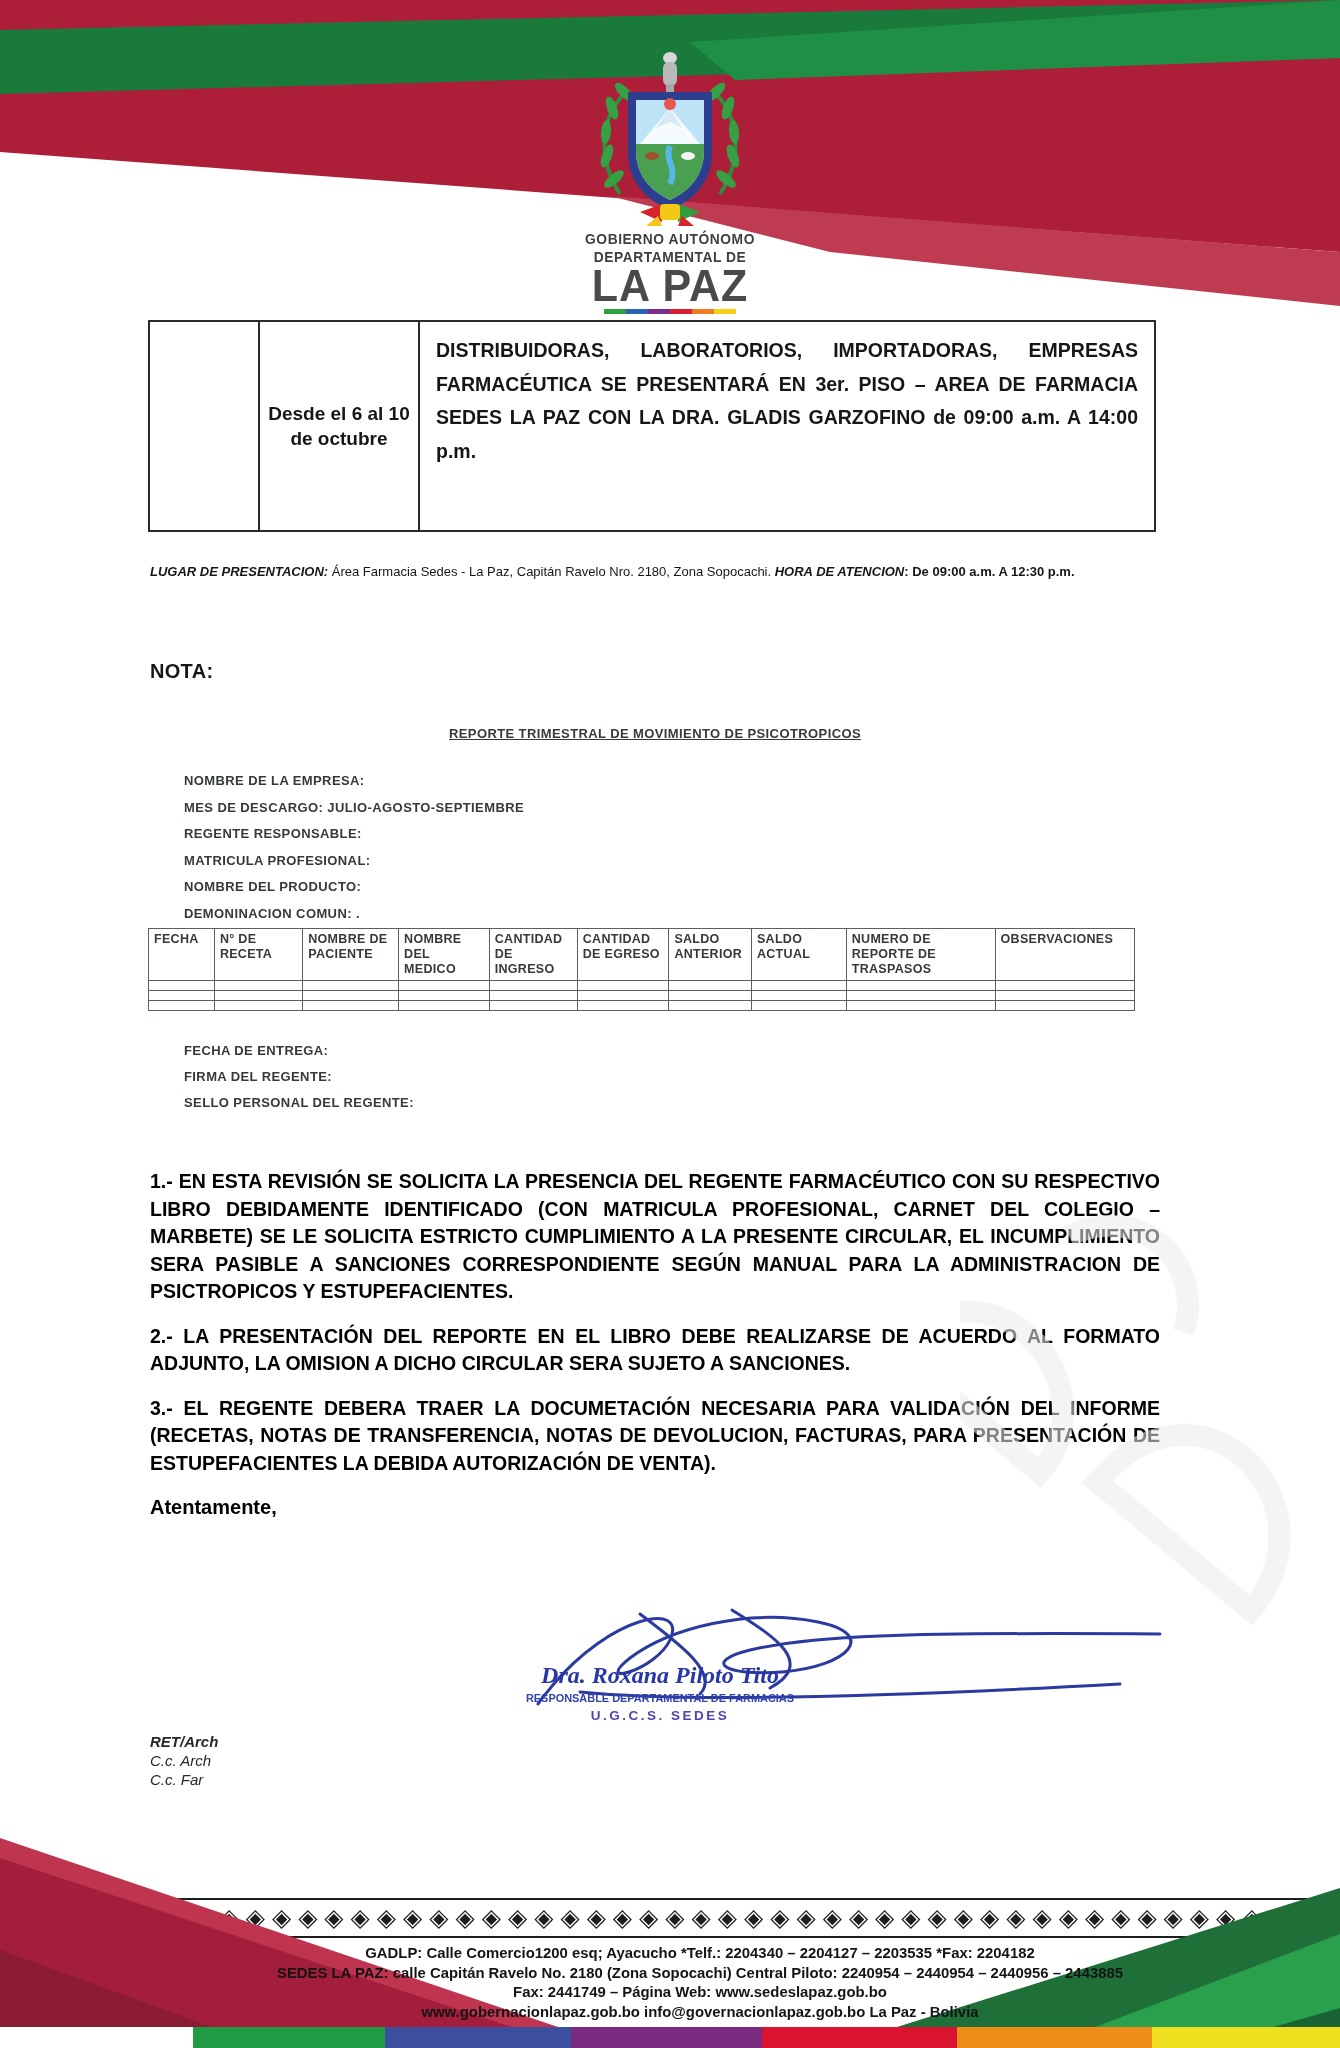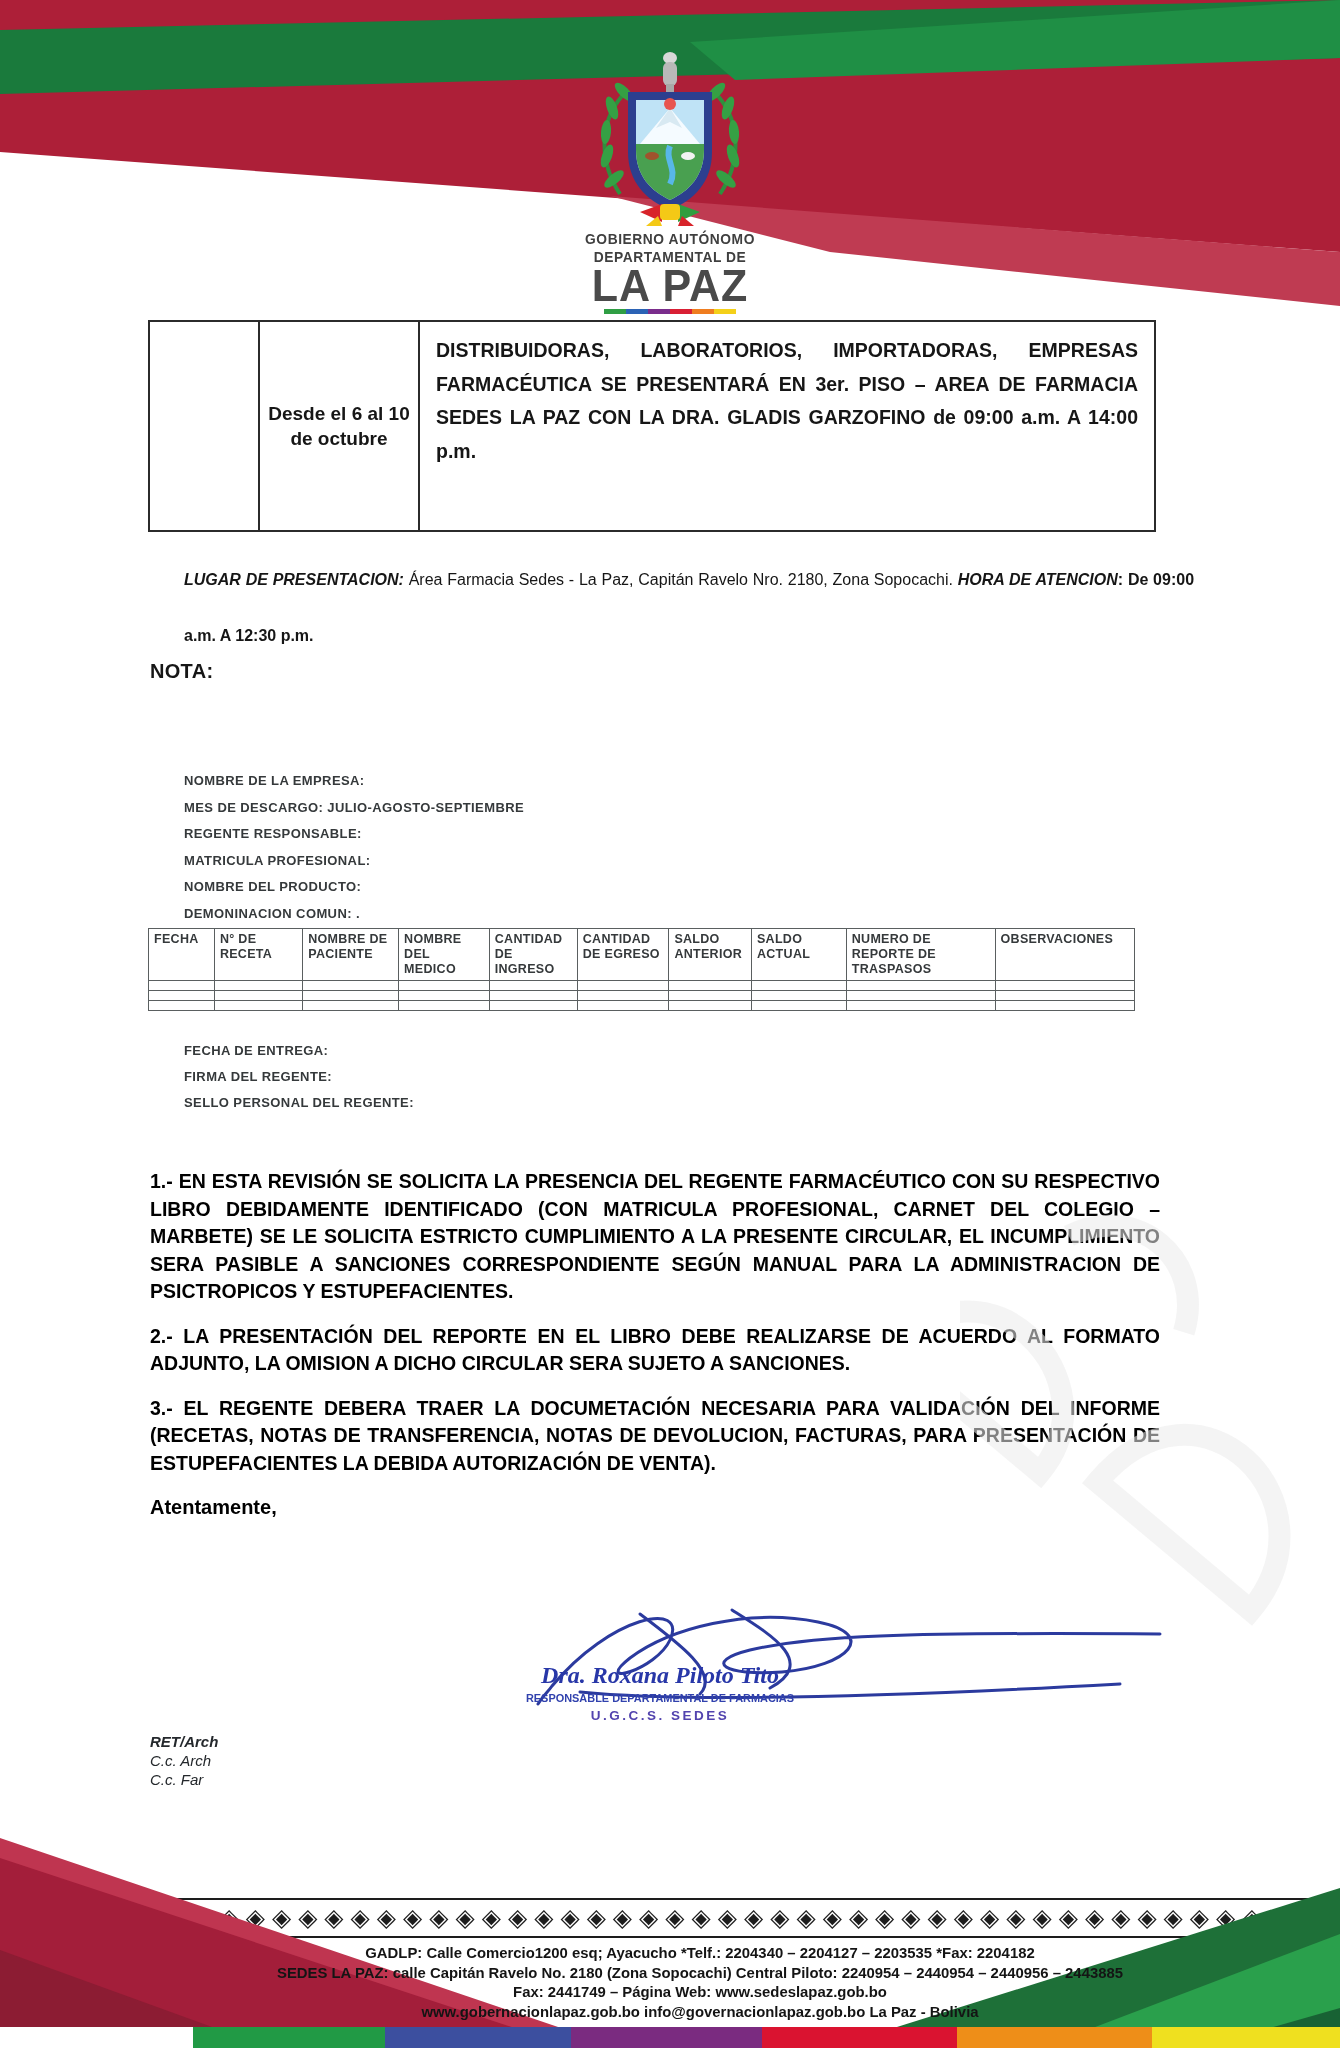--- a/index.html
+++ b/index.html
@@ -30,22 +30,22 @@
   .sched { top:320px; left:148px; width:1008px; height:212px; border:2px solid #2b2b2b;
            display:grid; grid-template-columns:110px 160px 1fr; }
   .sched .c { border-right:2px solid #2b2b2b; }
   .sched .c:last-child { border-right:none; }
   .sched .c2 { display:flex; align-items:center; justify-content:center; text-align:center;
                font-weight:bold; font-size:19px; line-height:25px; }
   .sched .c3 { padding:12px 16px 8px 16px; font-weight:bold; font-size:19.5px;
                line-height:33.5px; text-align:justify; }
 
   
-  .lugar { top:552px; left:150px; width:1010px; font-size:16px; line-height:56px;
-           text-align:justify;margin-left:34px; }
+  .lugar { top:552px; left:150px; width:1010px; font-size:13px; line-height:40px;
+           text-align:justify; }
   .bi { font-weight:bold; font-style:italic; }
   .b  { font-weight:bold; }
 
   .nota { top:660px; left:150px; font-size:20px; font-weight:bold; letter-spacing:.3px; }
 
   
   .formpart { color:#35393b; }
   .f-title { top:726px; left:150px; width:1010px; text-align:center; font-size:13px;
              font-weight:bold; letter-spacing:.4px; text-decoration:underline; }
   .f-fields { top:768px; left:184px; font-size:13px; font-weight:bold; letter-spacing:.4px;
@@ -165,20 +165,21 @@
     </div>
     <div class="c c3">DISTRIBUIDORAS, LABORATORIOS, IMPORTADORAS, EMPRESAS FARMACÉUTICA SE PRESENTARÁ EN 3er. PISO – AREA DE FARMACIA SEDES LA PAZ CON LA DRA. GLADIS GARZOFINO de 09:00 a.m. A 14:00 p.m.</div>
   </div>
 
   <div class="abs lugar">
     <span class="bi">LUGAR DE PRESENTACION:</span><span> Área Farmacia Sedes - La Paz, Capitán Ravelo Nro. 2180, Zona Sopocachi. </span><span class="bi">HORA DE ATENCION</span><span class="b">: De 09:00 a.m. A 12:30 p.m.</span>
   </div>
 
   <div class="abs nota">NOTA:</div>
 
+  <div class="abs f-title formpart">REPORTE TRIMESTRAL DE MOVIMIENTO DE PSICOTROPICOS</div>
 
   <div class="abs f-fields formpart">
     <div>NOMBRE DE LA EMPRESA:</div>
     <div>MES DE DESCARGO: JULIO-AGOSTO-SEPTIEMBRE</div>
     <div>REGENTE RESPONSABLE:</div>
     <div>MATRICULA PROFESIONAL:</div>
     <div>NOMBRE DEL PRODUCTO:</div>
     <div>DEMONINACION COMUN: .</div>
   </div>
 

